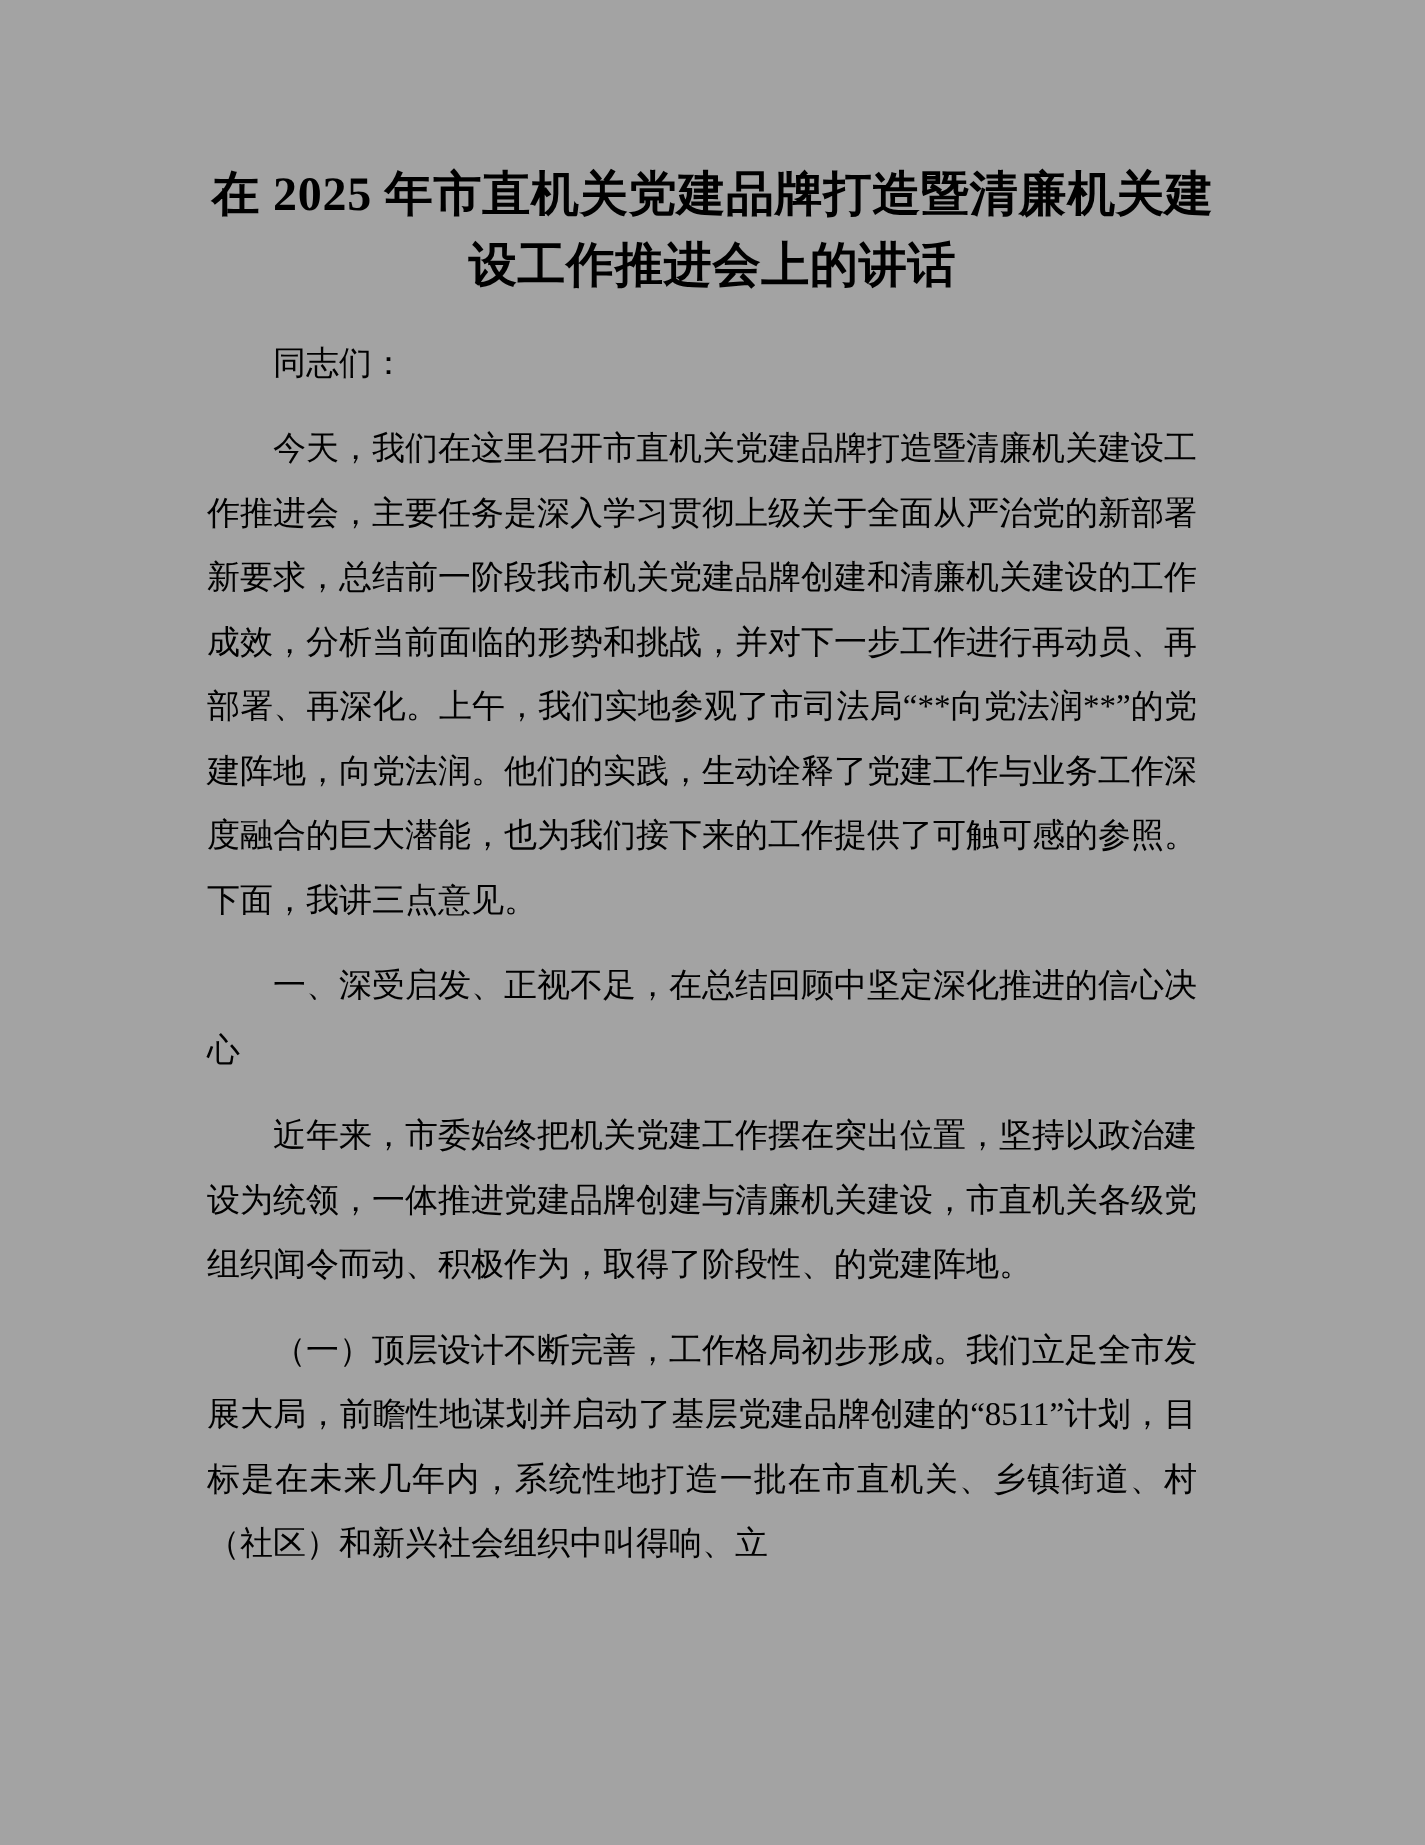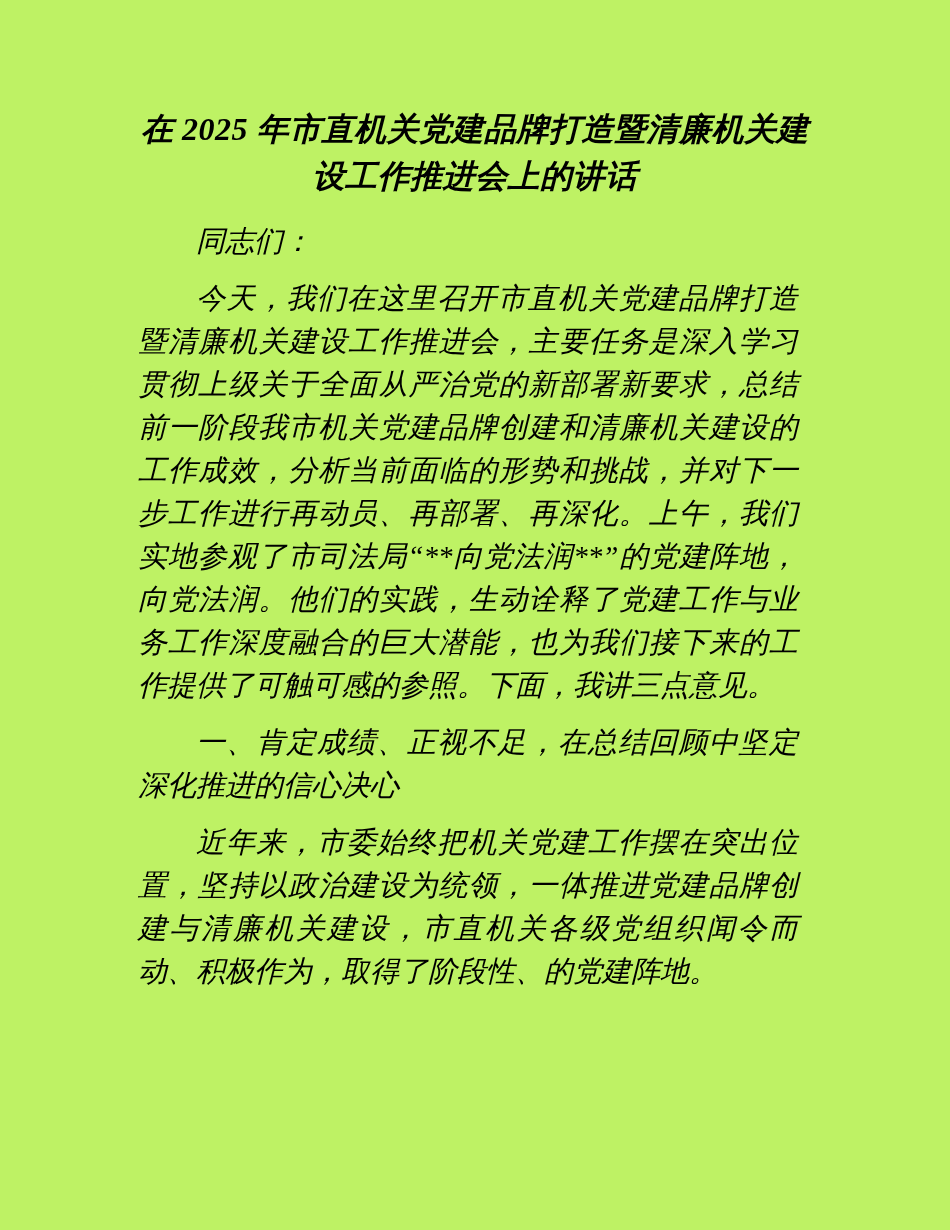--- a/index.html
+++ b/index.html
@@ -5,51 +5,51 @@
   html, body {
     margin: 0;
     padding: 0;
     background: #ffffff;
   }
   .page {
     position: relative;
     width: 950px;
     height: 1230px;
     box-sizing: border-box;
-    background: #bef264;
+    background: #a3a3a3;
     padding: 106px 138px 0 138px;
     overflow: hidden;
     font-family: "Liberation Serif", "DejaVu Serif", serif;
     color: #000000;
-    font-style: italic;
   }
   .doc-title {
     margin: 0 -12px 20px -12px;
     font-size: 32px;
     font-weight: 700;
     line-height: 47px;
     text-align: center;
     letter-spacing: 0.5px;
   }
   .para {
     margin: 0 14px 14px 0;
-    font-size: 29px;
+    font-size: 22px;
     line-height: 43px;
     text-align: justify;
     text-indent: 2em;
     word-break: break-all;
   }
 </style>
 </head>
 <body>
 
 <div class="page">
   <h1 class="doc-title">在 2025 年市直机关党建品牌打造暨清廉机关建设工作推进会上的讲话</h1>
 
   <p class="para">同志们：</p>
 
   <p class="para">今天，我们在这里召开市直机关党建品牌打造暨清廉机关建设工作推进会，主要任务是深入学习贯彻上级关于全面从严治党的新部署新要求，总结前一阶段我市机关党建品牌创建和清廉机关建设的工作成效，分析当前面临的形势和挑战，并对下一步工作进行再动员、再部署、再深化。上午，我们实地参观了市司法局“**向党法润**”的党建阵地，向党法润。他们的实践，生动诠释了党建工作与业务工作深度融合的巨大潜能，也为我们接下来的工作提供了可触可感的参照。下面，我讲三点意见。</p>
 
-  <p class="para">一、肯定成绩、正视不足，在总结回顾中坚定深化推进的信心决心</p>
+  <p class="para">一、深受启发、正视不足，在总结回顾中坚定深化推进的信心决心</p>
 
   <p class="para">近年来，市委始终把机关党建工作摆在突出位置，坚持以政治建设为统领，一体推进党建品牌创建与清廉机关建设，市直机关各级党组织闻令而动、积极作为，取得了阶段性、的党建阵地。</p>
 
+  <p class="para">（一）顶层设计不断完善，工作格局初步形成。我们立足全市发展大局，前瞻性地谋划并启动了基层党建品牌创建的“8511”计划，目标是在未来几年内，系统性地打造一批在市直机关、乡镇街道、村（社区）和新兴社会组织中叫得响、立</p>
 </div>
 
 </body></html>

